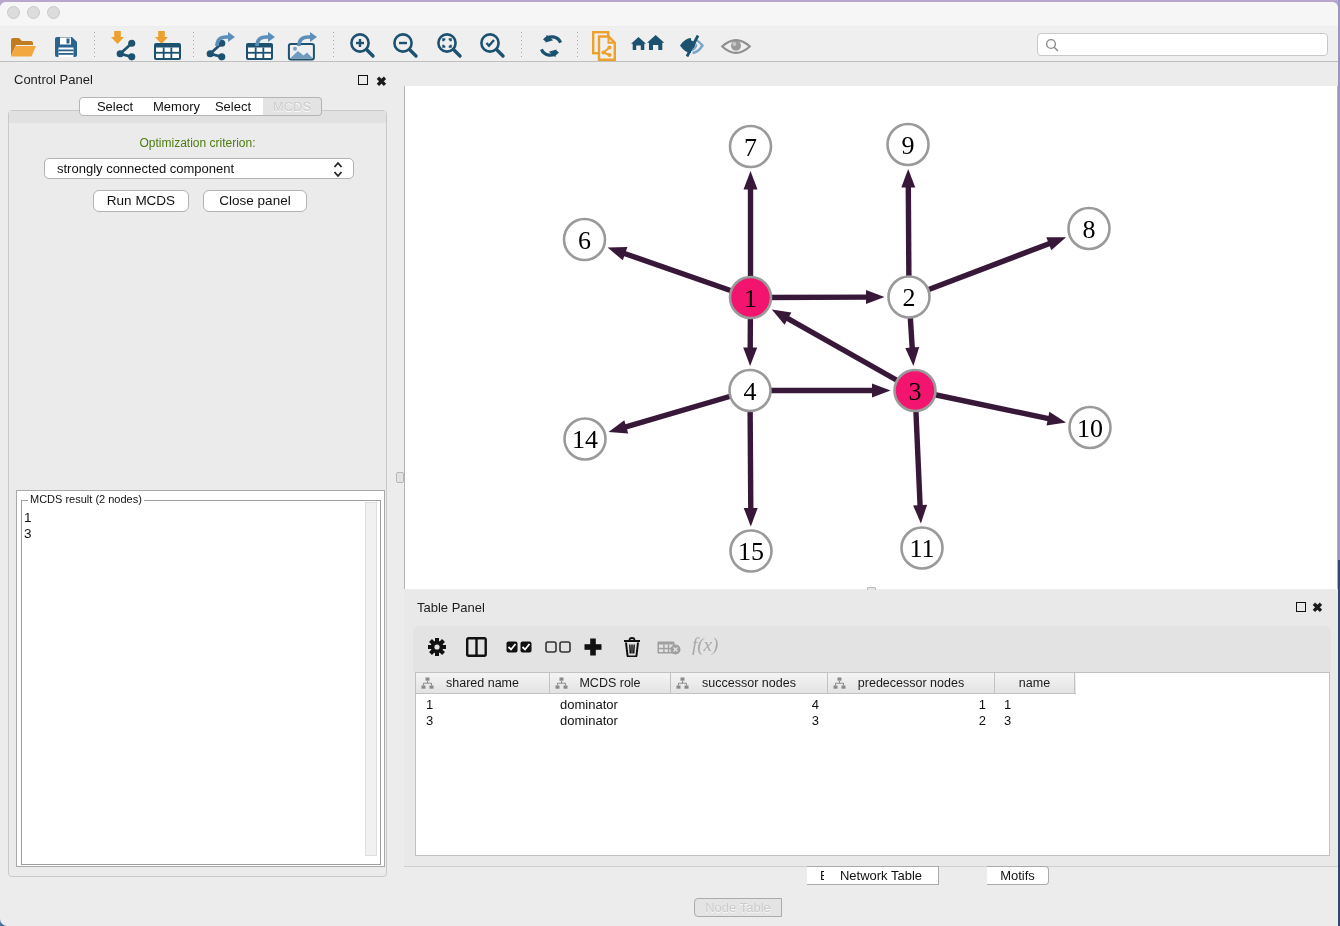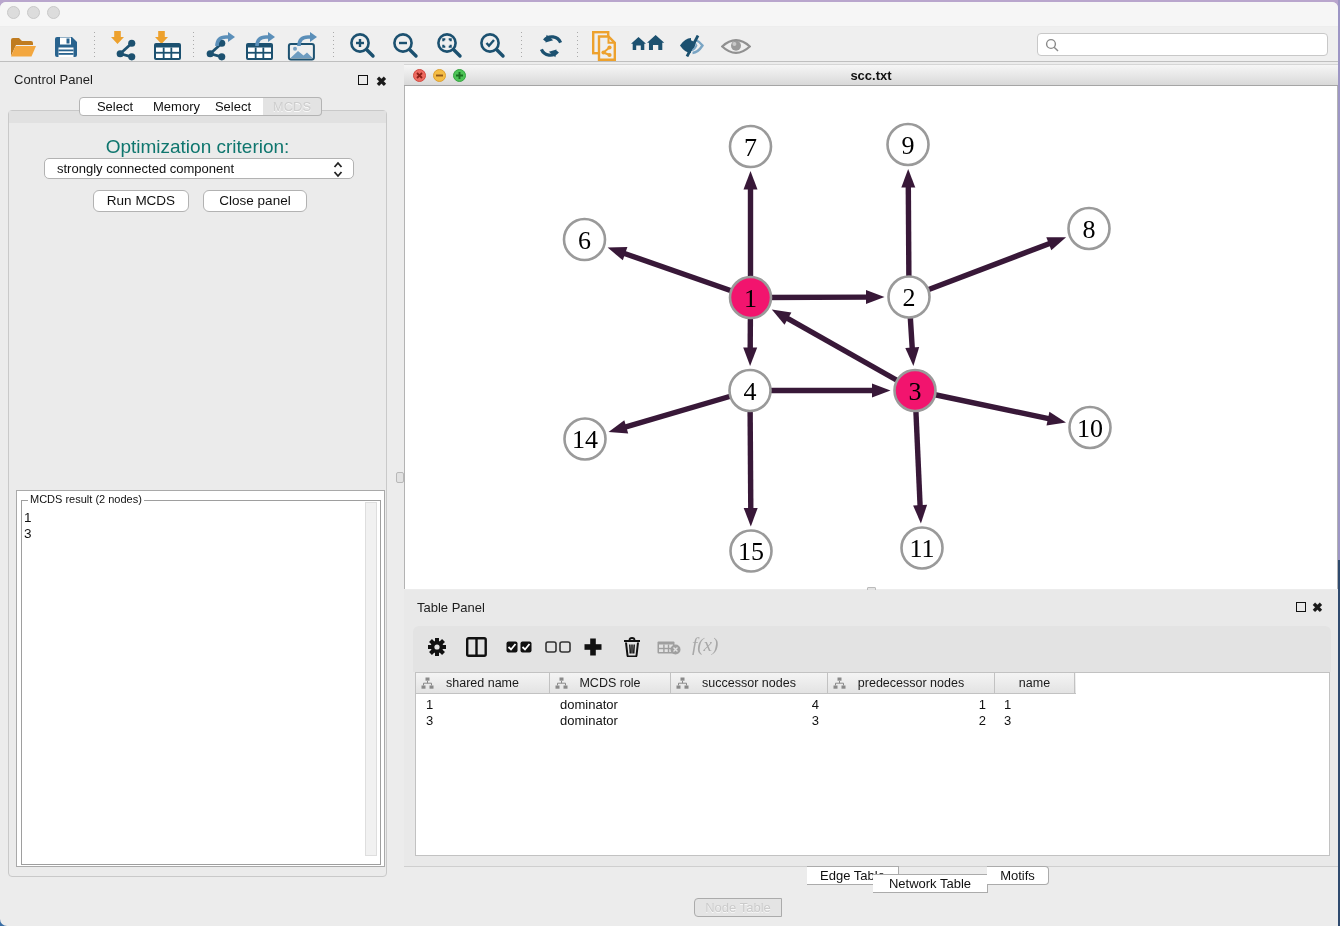--- a/index.html
+++ b/index.html
@@ -15,21 +15,21 @@
 #search{position:absolute;left:1037px;top:6px;width:291px;height:23px;background:#fff;border:1px solid #c8c8c8;border-radius:4px;}
 
 #main{position:absolute;left:0;top:60px;width:100%;height:828px;background:#ececec;}
 
 #cpanel{position:absolute;left:0;top:0;width:392px;height:827px;background:#ececec;}
 #cphead{position:absolute;left:14px;top:10px;font-size:13px;color:#1e1e1e;}
 .winbtn{position:absolute;top:12px;font-weight:bold;color:#1a1a1a;font-size:13px;}
 #cpinner{position:absolute;left:8px;top:48px;width:379px;height:767px;background:#ebebeb;border:1px solid #c9c9c9;border-radius:4px;}
 #cpband{position:absolute;left:9px;top:49px;width:377px;height:12px;background:#e1e1e1;}
 .tab{position:absolute;top:35px;height:19px;background:#fff;border:1px solid #b4b4b4;font-size:13px;color:#111;text-align:center;line-height:17px;}
-#optlabel{position:absolute;left:8px;top:74px;width:379px;text-align:center;font-size:19px;color:#0f766e;}
+#optlabel{position:absolute;left:8px;top:74px;width:379px;text-align:center;font-size:12px;color:#4d7c0f;}
 #combo{position:absolute;left:44px;top:96px;width:310px;height:21px;background:#fff;border:1px solid #b2b2b2;border-radius:5px;font-size:13px;color:#111;line-height:19px;padding-left:12px;}
 .btn{position:absolute;top:128px;height:22px;background:#fff;border:1px solid #b2b2b2;border-radius:6px;font-size:13.5px;color:#111;text-align:center;line-height:20px;}
 #resultbox{position:absolute;left:16px;top:428px;width:369px;height:377px;background:#fff;border:1px solid #a9a9a9;}
 #fieldset{position:absolute;left:4px;top:9px;width:360px;height:365px;border:1px solid #9e9e9e;}
 #fslabel{position:absolute;left:6px;top:-8px;background:#fff;font-size:11px;color:#111;padding:0 2px;}
 #rb1{position:absolute;left:7px;top:19px;font-size:13.5px;color:#111;line-height:16.4px;}
 #sbtrack{position:absolute;right:7px;top:11px;width:12px;height:354px;background:#f1f1f1;border:1px solid #dedede;}
 
 #netbar{position:absolute;left:404px;top:2px;width:934px;height:22px;box-sizing:border-box;background:linear-gradient(#f6f6f6,#d9d9d9);border-bottom:1px solid #a5a5a5;border-top:1px solid #d6d6d6;}
 #nettitle{position:absolute;top:3px;left:0;width:100%;text-align:center;font-size:13px;font-weight:bold;color:#111;}
@@ -227,38 +227,20 @@
           </svg></div>
       <div class="btn" style="left:93px;width:96px;">Run MCDS</div>
       <div class="btn" style="left:203px;width:104px;">Close panel</div>
       <div id="resultbox">
         <div id="fieldset">
             <div id="fslabel">MCDS result (2 nodes)</div>
           </div>
         <div id="rb1">1<br>3</div>
         <div id="sbtrack"></div>
       </div>
-    </div>
-    <div id="netbar">
-      <div class="mbtn" style="left:9px;background:#ed6a60;border:1px solid #d14a40;">
-          <svg width="11" height="11" viewBox="0 0 11 11">
-            <path d="M3 3 L8 8 M8 3 L3 8" stroke="#8c1f17" stroke-width="1.8"></path>
-          </svg>
-        </div>
-      <div class="mbtn" style="left:29px;background:#f5bd44;border:1px solid #dda032;">
-          <svg width="11" height="11" viewBox="0 0 11 11">
-            <line x1="2" y1="5.5" x2="9" y2="5.5" stroke="#90591b" stroke-width="1.9"></line>
-          </svg>
-        </div>
-      <div class="mbtn" style="left:49px;background:#4cc356;border:1px solid #35a341;">
-          <svg width="11" height="11" viewBox="0 0 11 11">
-            <path d="M2 5.5 L9 5.5 M5.5 2 L5.5 9" stroke="#1a6e21" stroke-width="1.9"></path>
-          </svg>
-        </div>
-      <div id="nettitle">scc.txt</div>
     </div>
     <div id="netcanvas"><svg width="932" height="502" viewBox="0 0 932 502">
           <g stroke="#381838" stroke-width="5.4">
             <line x1="345.5" y1="211.5" x2="345.5" y2="100.5"></line>
             <line x1="345.5" y1="211.5" x2="217.3" y2="166.7"></line>
             <line x1="345.5" y1="211.5" x2="464.0" y2="211.1"></line>
             <line x1="345.5" y1="211.5" x2="345.2" y2="264.5"></line>
             <line x1="504.0" y1="211.0" x2="503.3" y2="98.5"></line>
             <line x1="504.0" y1="211.0" x2="646.6" y2="156.7"></line>
             <line x1="504.0" y1="211.0" x2="507.4" y2="264.6"></line>
@@ -428,21 +410,21 @@
             <div class="cell" style="left:10px;">3</div>
             <div class="cell" style="left:144px;">dominator</div>
             <div class="cell num" style="left:255px;width:148px;">3</div>
             <div class="cell num" style="left:412px;width:158px;">2</div>
             <div class="cell" style="left:588px;">3</div>
           </div>
       </div>
     </div>
     <div class="btab" style="left:694px;width:88px;border-radius:4px 0 0 4px;background:#e4e4e4;color:#cbcbcb;text-shadow:0 1px 0 #f8f8f8;margin-top:32px;">Node Table</div>
     <div class="btab" style="left:807px;width:92px;border-left:none;">Edge Table</div>
-    <div class="btab" style="left:873px;width:115px;border-left:none;margin-top:8px;">Network Table</div>
+    <div class="btab" style="left:824px;width:115px;border-left:none;">Network Table</div>
     <div class="btab" style="left:987px;width:62px;border-left:none;border-radius:0 4px 4px 0;">Motifs</div>
   </div>
 </div>
 
   <div style="position:absolute;right:0;top:0;width:2px;height:560px;background:#9d96c5;"></div>
   <div style="position:absolute;right:0;top:560px;width:2px;height:366px;background:#2f4a6e;"></div>
   <div style="position:absolute;left:0;bottom:0;width:7px;height:7px;background:#3a6ea5;"></div>
   <div style="position:absolute;left:0;bottom:0;width:7px;height:7px;background:#ececec;border-radius:0 0 0 7px;"></div>
 
 </body></html>

